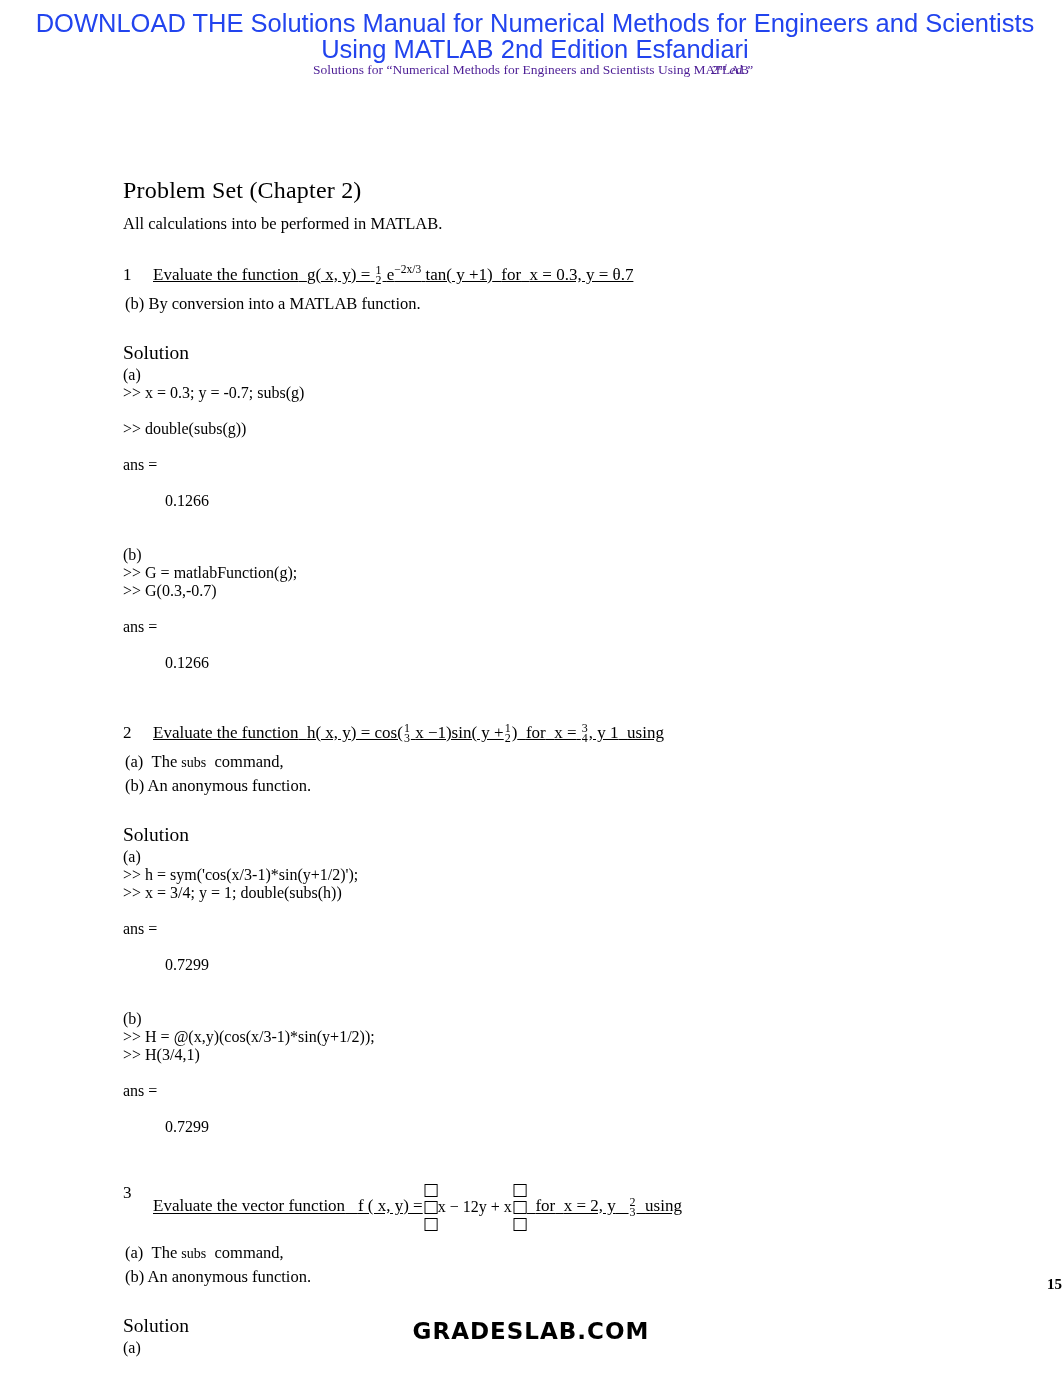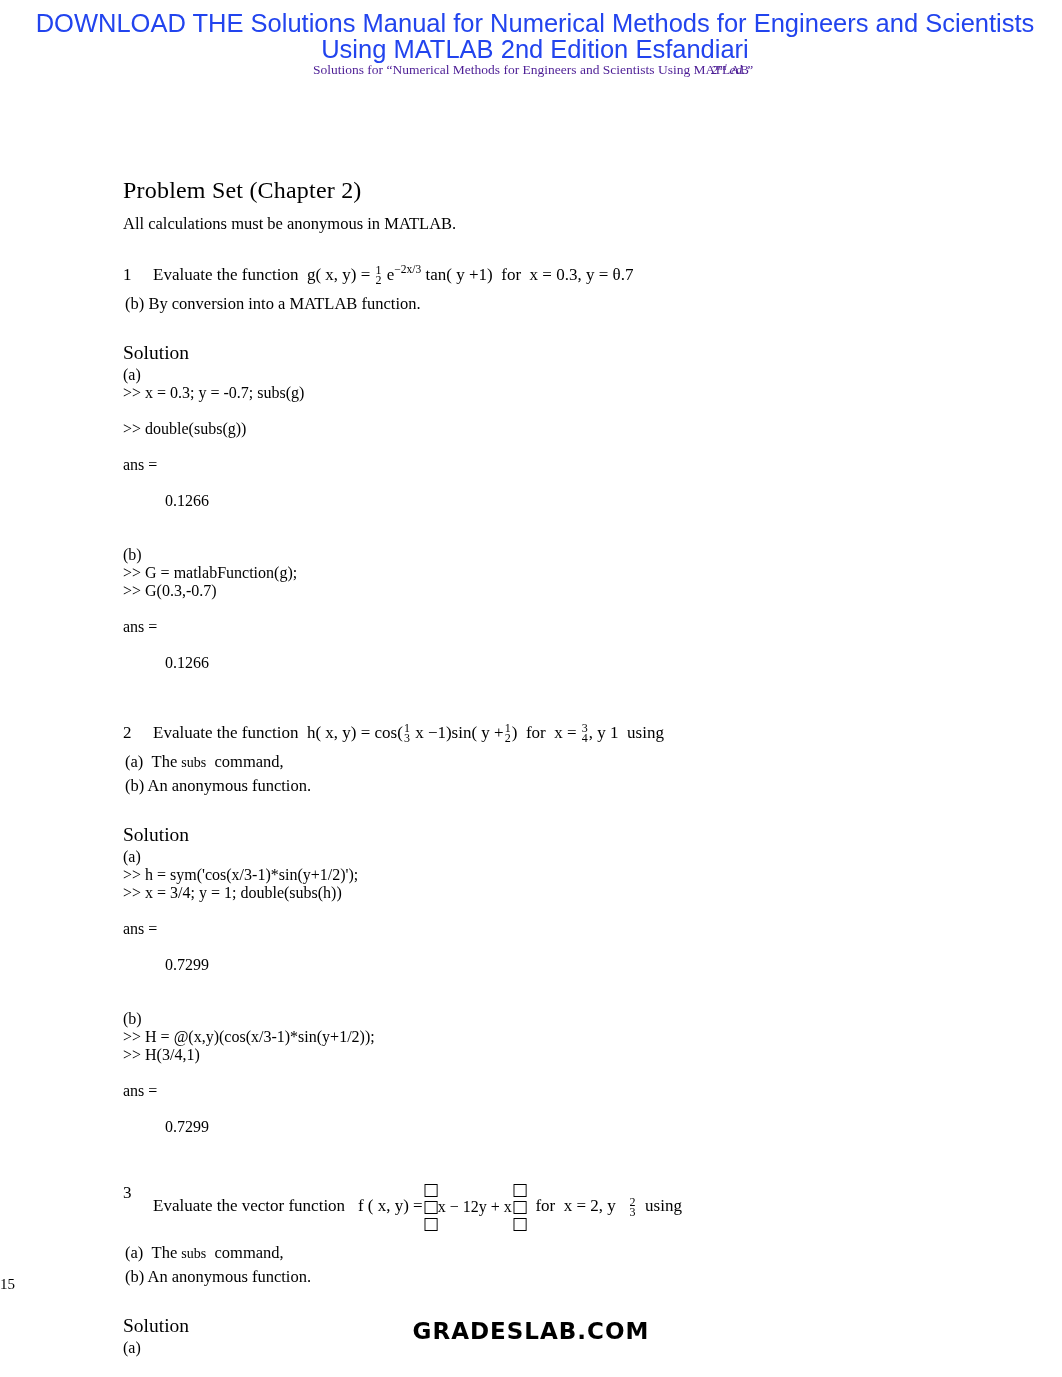--- a/index.html
+++ b/index.html
@@ -85,21 +85,21 @@
     line-height: 22px;
     display: flex;
     align-items: flex-start;
     white-space: nowrap;
     margin-bottom: 6px;
   }
   .prob-num {
     width: 30px;
     flex: 0 0 30px;
   }
-  .prob-text { display: inline-block; }
+  .prob-text { display: inline-block; text-decoration: underline; }
 
   .subitems {
     font-size: 16.5px;
     line-height: 23px;
     margin: 0 0 0 2px;
   }
   .subitems div { white-space: nowrap; }
 
   .mono-small { font-size: 14px; }
 
@@ -163,22 +163,23 @@
     flex-direction: column;
     line-height: 17px;
   }
 
   
   #page-number {
     position: absolute;
     top: 1276px;
     left: 0;
     width: 1062px;
-    text-align: left;
+    text-align: right;
     font-size: 15px;
+    font-weight: bold;
   }
   #site-footer {
     position: absolute;
     top: 1318px;
     left: 0;
     width: 1062px;
     text-align: center;
     font-family: "DejaVu Sans", sans-serif;
     font-weight: bold;
     font-size: 23px;
@@ -194,21 +195,21 @@
 <div id="running-head">
   <span class="rh-inner">
     <span>Solutions for “Numerical Methods for Engineers and Scientists Using MATLAB</span>
     <span class="rh-overlap">2ⁿᵈ ed.”</span>
   </span>
 </div>
 
 <div id="page-body">
 
   <h1 class="section-title">Problem Set (Chapter 2)</h1>
-  <p class="lead">All calculations must be anonymous in MATLAB.</p>
+  <p class="lead">All calculations into be performed in MATLAB.</p>
 
   <div class="problem">
     <div class="prob-statement">
       <span class="prob-num">1</span>
       <span class="prob-text">
         <span>Evaluate the function</span>&nbsp;
         <span class="math">g( x, y) =</span>
         <span class="frac">
           <span class="num">1</span>
           <span class="den">2</span>

